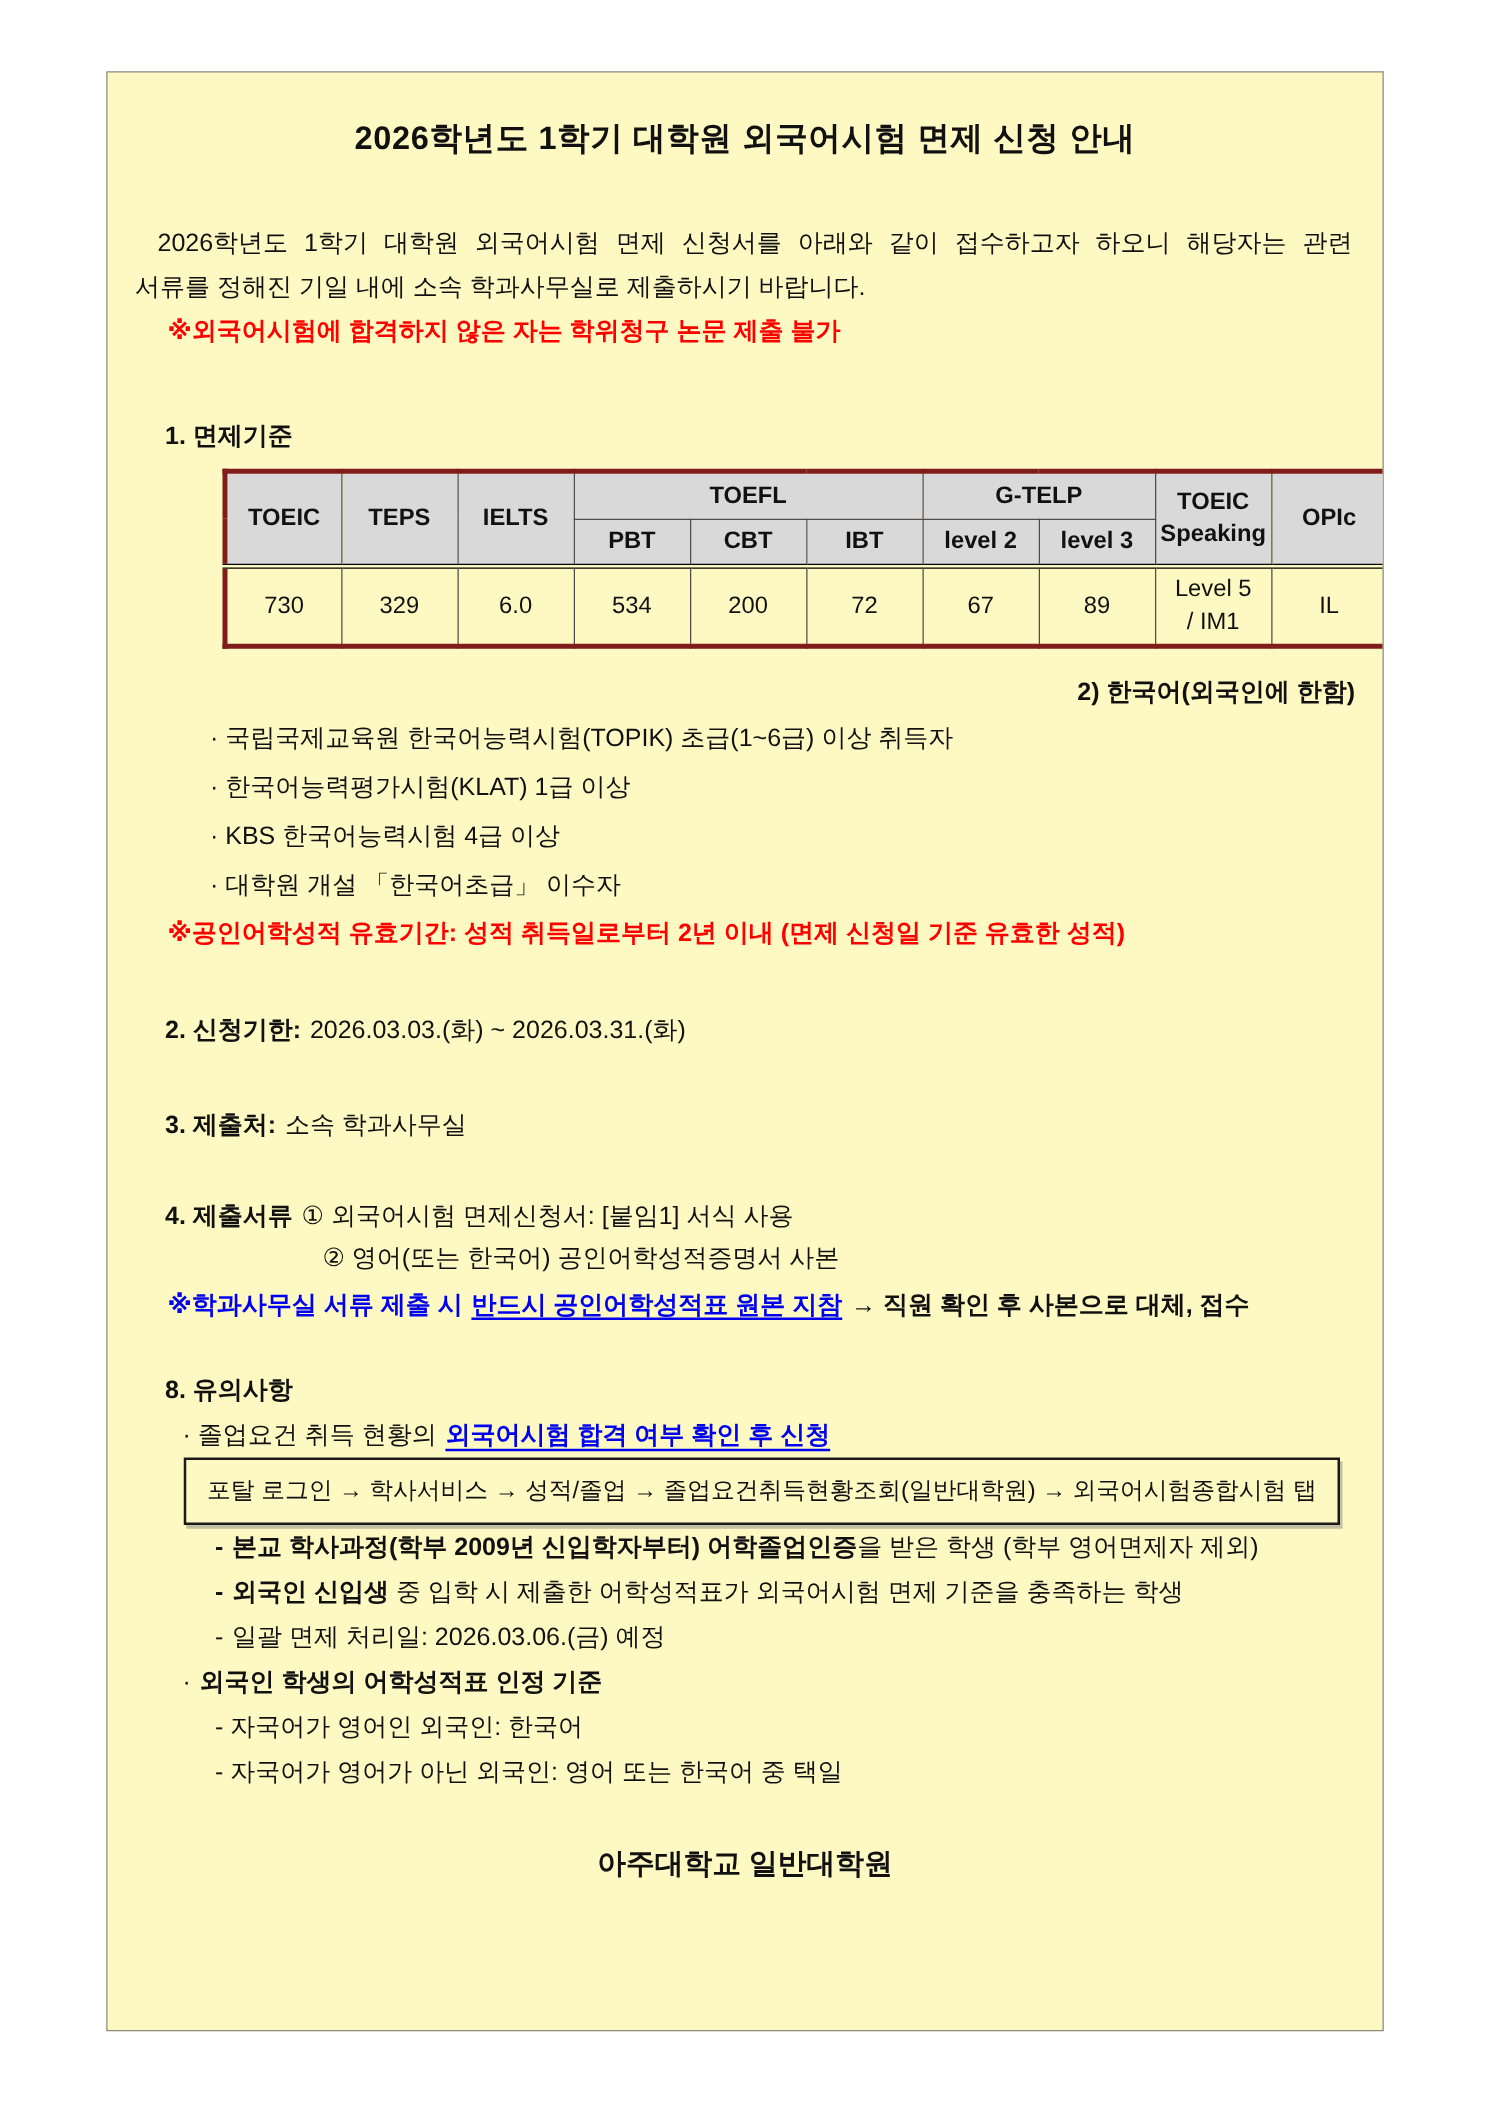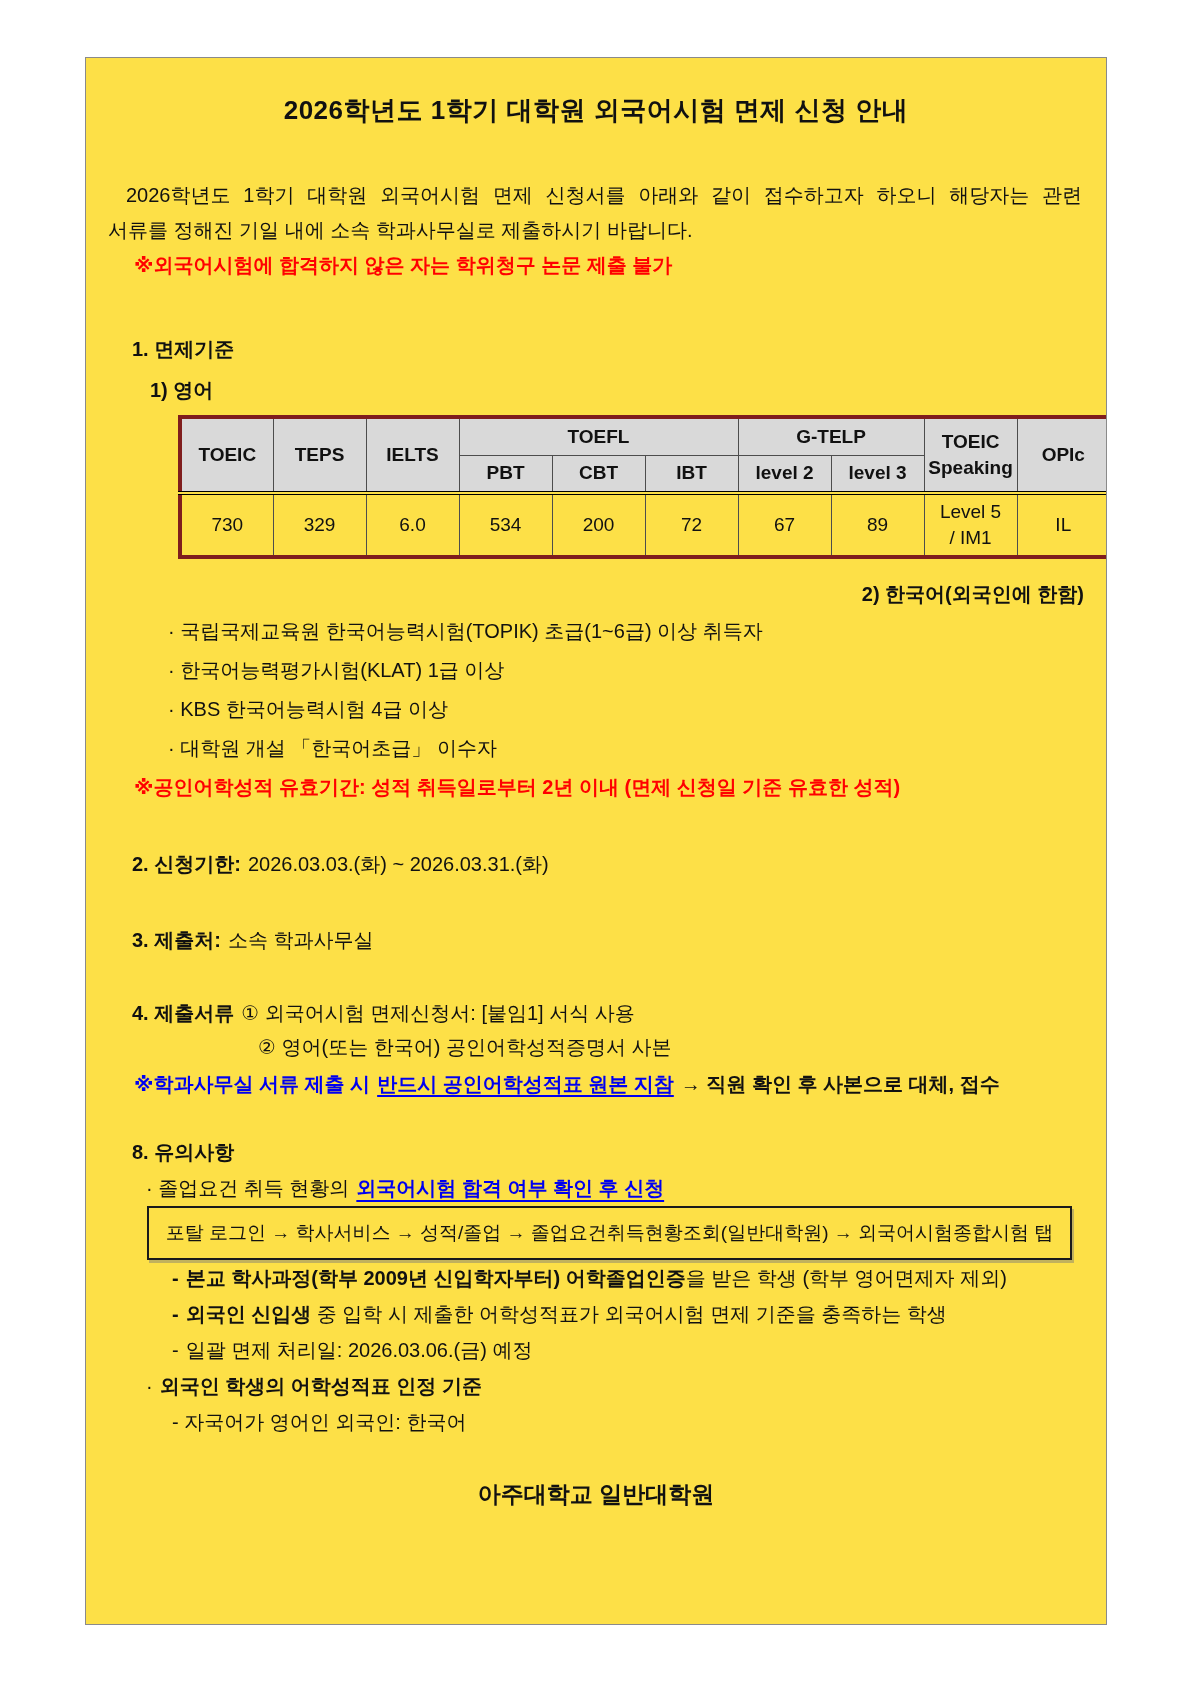--- a/index.html
+++ b/index.html
@@ -8,21 +8,21 @@
     width: 1190px; height: 1682px;
     font-family: "Liberation Sans", "DejaVu Sans", sans-serif;
     color: #111111;
     position: relative;
   }
   .frame {
     position: absolute;
     left: 85px; top: 57px;
     width: 1022px; height: 1568px;
     border: 1.5px solid #8a8a8a;
-    background: #fde047;
+    background: #fef9c3;
     padding: 34px 22px 20px 22px;
     overflow: hidden;
   }
   .doc-title {
     font-size: 26px; font-weight: bold;
     text-align: center; line-height: 36px;
     letter-spacing: 0.5px;
   }
   .intro { margin-top: 50px; padding: 0 2px 0 0; font-size: 20px; line-height: 35px; }
   .intro-line1 { text-align: justify; text-align-last: justify; padding-left: 18px; }
@@ -85,21 +85,20 @@
   <div class="doc-title">2026학년도 1학기 대학원 외국어시험 면제 신청 안내</div>
 
   <div class="intro">
     <div class="intro-line1">2026학년도 1학기 대학원 외국어시험 면제 신청서를 아래와 같이 접수하고자 하오니 해당자는 관련</div>
     <div class="intro-line2">서류를 정해진 기일 내에 소속 학과사무실로 제출하시기 바랍니다.</div>
     <div class="note-red">※외국어시험에 합격하지 않은 자는 학위청구 논문 제출 불가</div>
   </div>
 
   <div class="sec sec-heading m-sec1">1. 면제기준</div>
 
-  <div class="sub-heading">1) 영어</div>
 
   <div class="tbl-wrap">
     <table class="score">
       <colgroup>
         <col style="width:93px">
           <col style="width:93px">
           <col style="width:93px">
           <col style="width:93px">
           <col style="width:93px">
         <col style="width:93px">
@@ -192,16 +191,17 @@
     <span class="b gap-r">-</span><span class="b">외국인 신입생</span><span> 중 입학 시 제출한 어학성적표가 외국어시험 면제 기준을 충족하는 학생</span>
   </div>
   <div class="dash-line">
     <span class="gap-r">-</span><span>일괄 면제 처리일: 2026.03.06.(금) 예정</span>
   </div>
 
   <div class="bullet-line">
     <span class="gap-r">·</span><span class="b">외국인 학생의 어학성적표 인정 기준</span>
   </div>
   <div class="dash-line">- 자국어가 영어인 외국인: 한국어</div>
+  <div class="dash-line">- 자국어가 영어가 아닌 외국인: 영어 또는 한국어 중 택일</div>
 
   <div class="footer">아주대학교 일반대학원</div>
 
 </div>
 
 </body></html>

